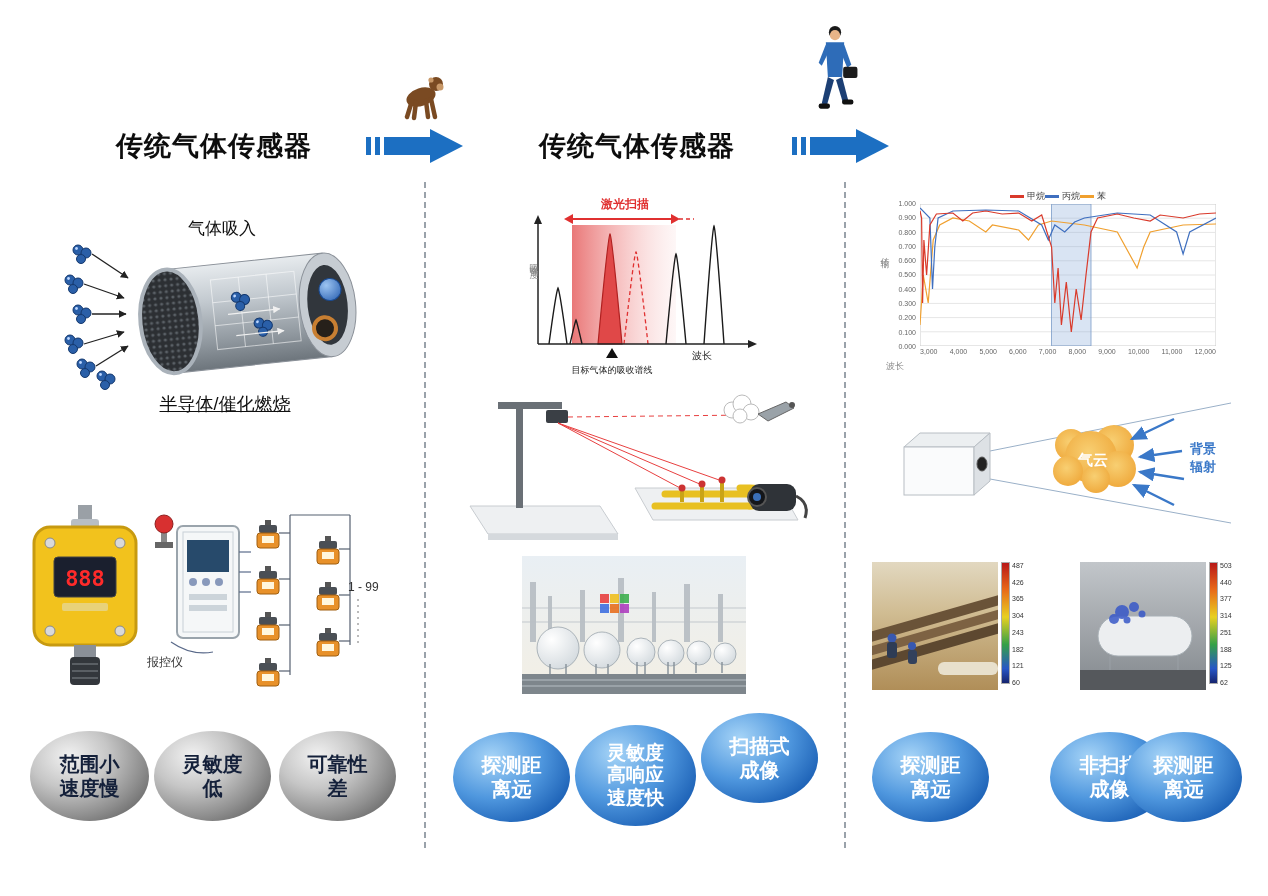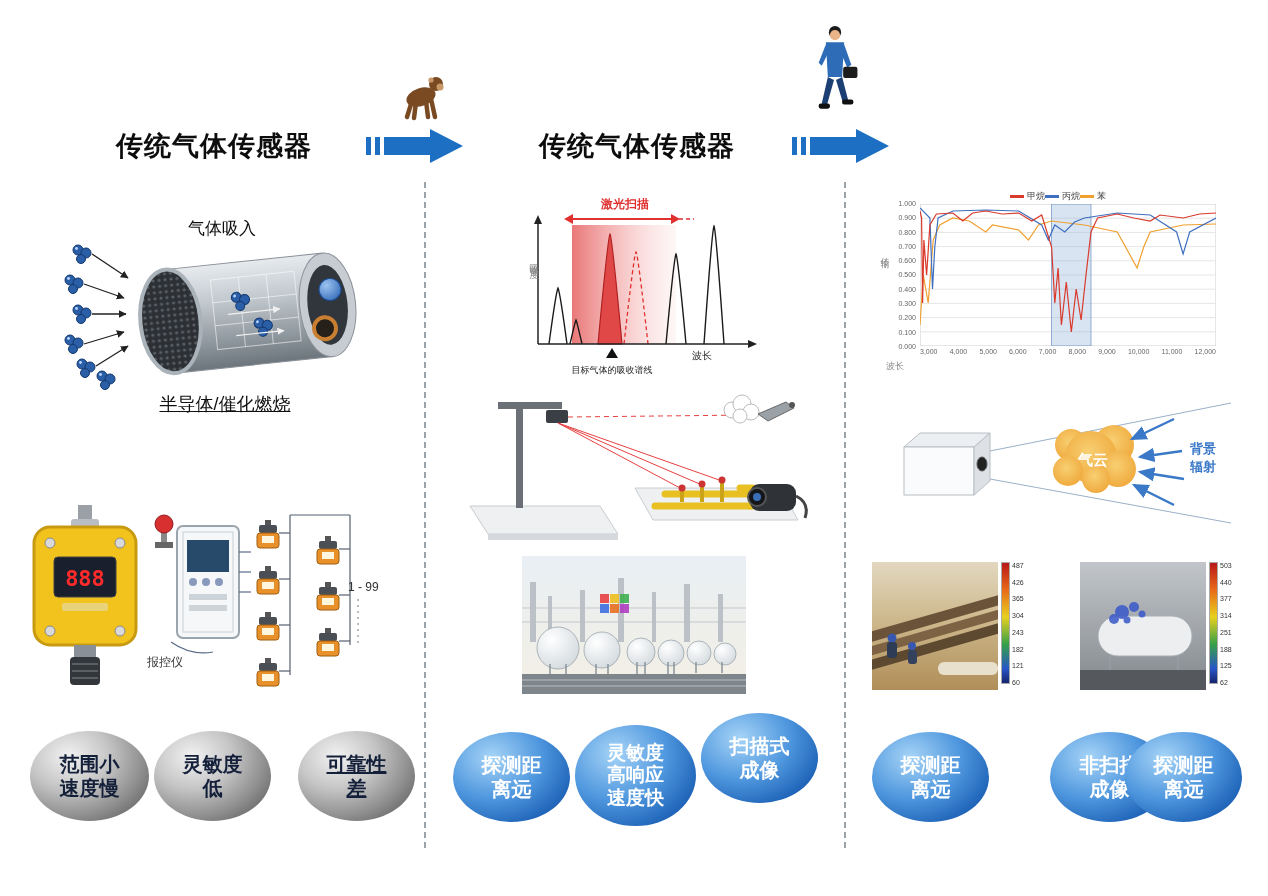--- a/index.html
+++ b/index.html
@@ -238,21 +238,21 @@
   </svg>
 
   <div class="badge gray" style="left:30px; top:731px; width:119px; height:90px;">
       <div class="bl">范围小</div>
       <div class="bl">速度慢</div>
     </div>
   <div class="badge gray" style="left:154px; top:731px; width:117px; height:90px;">
       <div class="bl">灵敏度</div>
       <div class="bl">低</div>
     </div>
-  <div class="badge gray" style="left:298px; top:731px; width:117px; height:90px;text-decoration:underline;">
+  <div class="badge gray" style="left:279px; top:731px; width:117px; height:90px;">
       <div class="bl">可靠性</div>
       <div class="bl">差</div>
     </div>
 
   <svg class="abs" style="left:524px; top:192px;" width="242" height="200" viewBox="0 0 242 200">
     <defs>
       <linearGradient id="gpink" x1="0" y1="0" x2="1" y2="0">
         <stop offset="0" stop-color="#e87070" stop-opacity="0.95"></stop>
         <stop offset="0.5" stop-color="#f4b0b0" stop-opacity="0.7"></stop>
         <stop offset="1" stop-color="#fbe4e4" stop-opacity="0.3"></stop>

